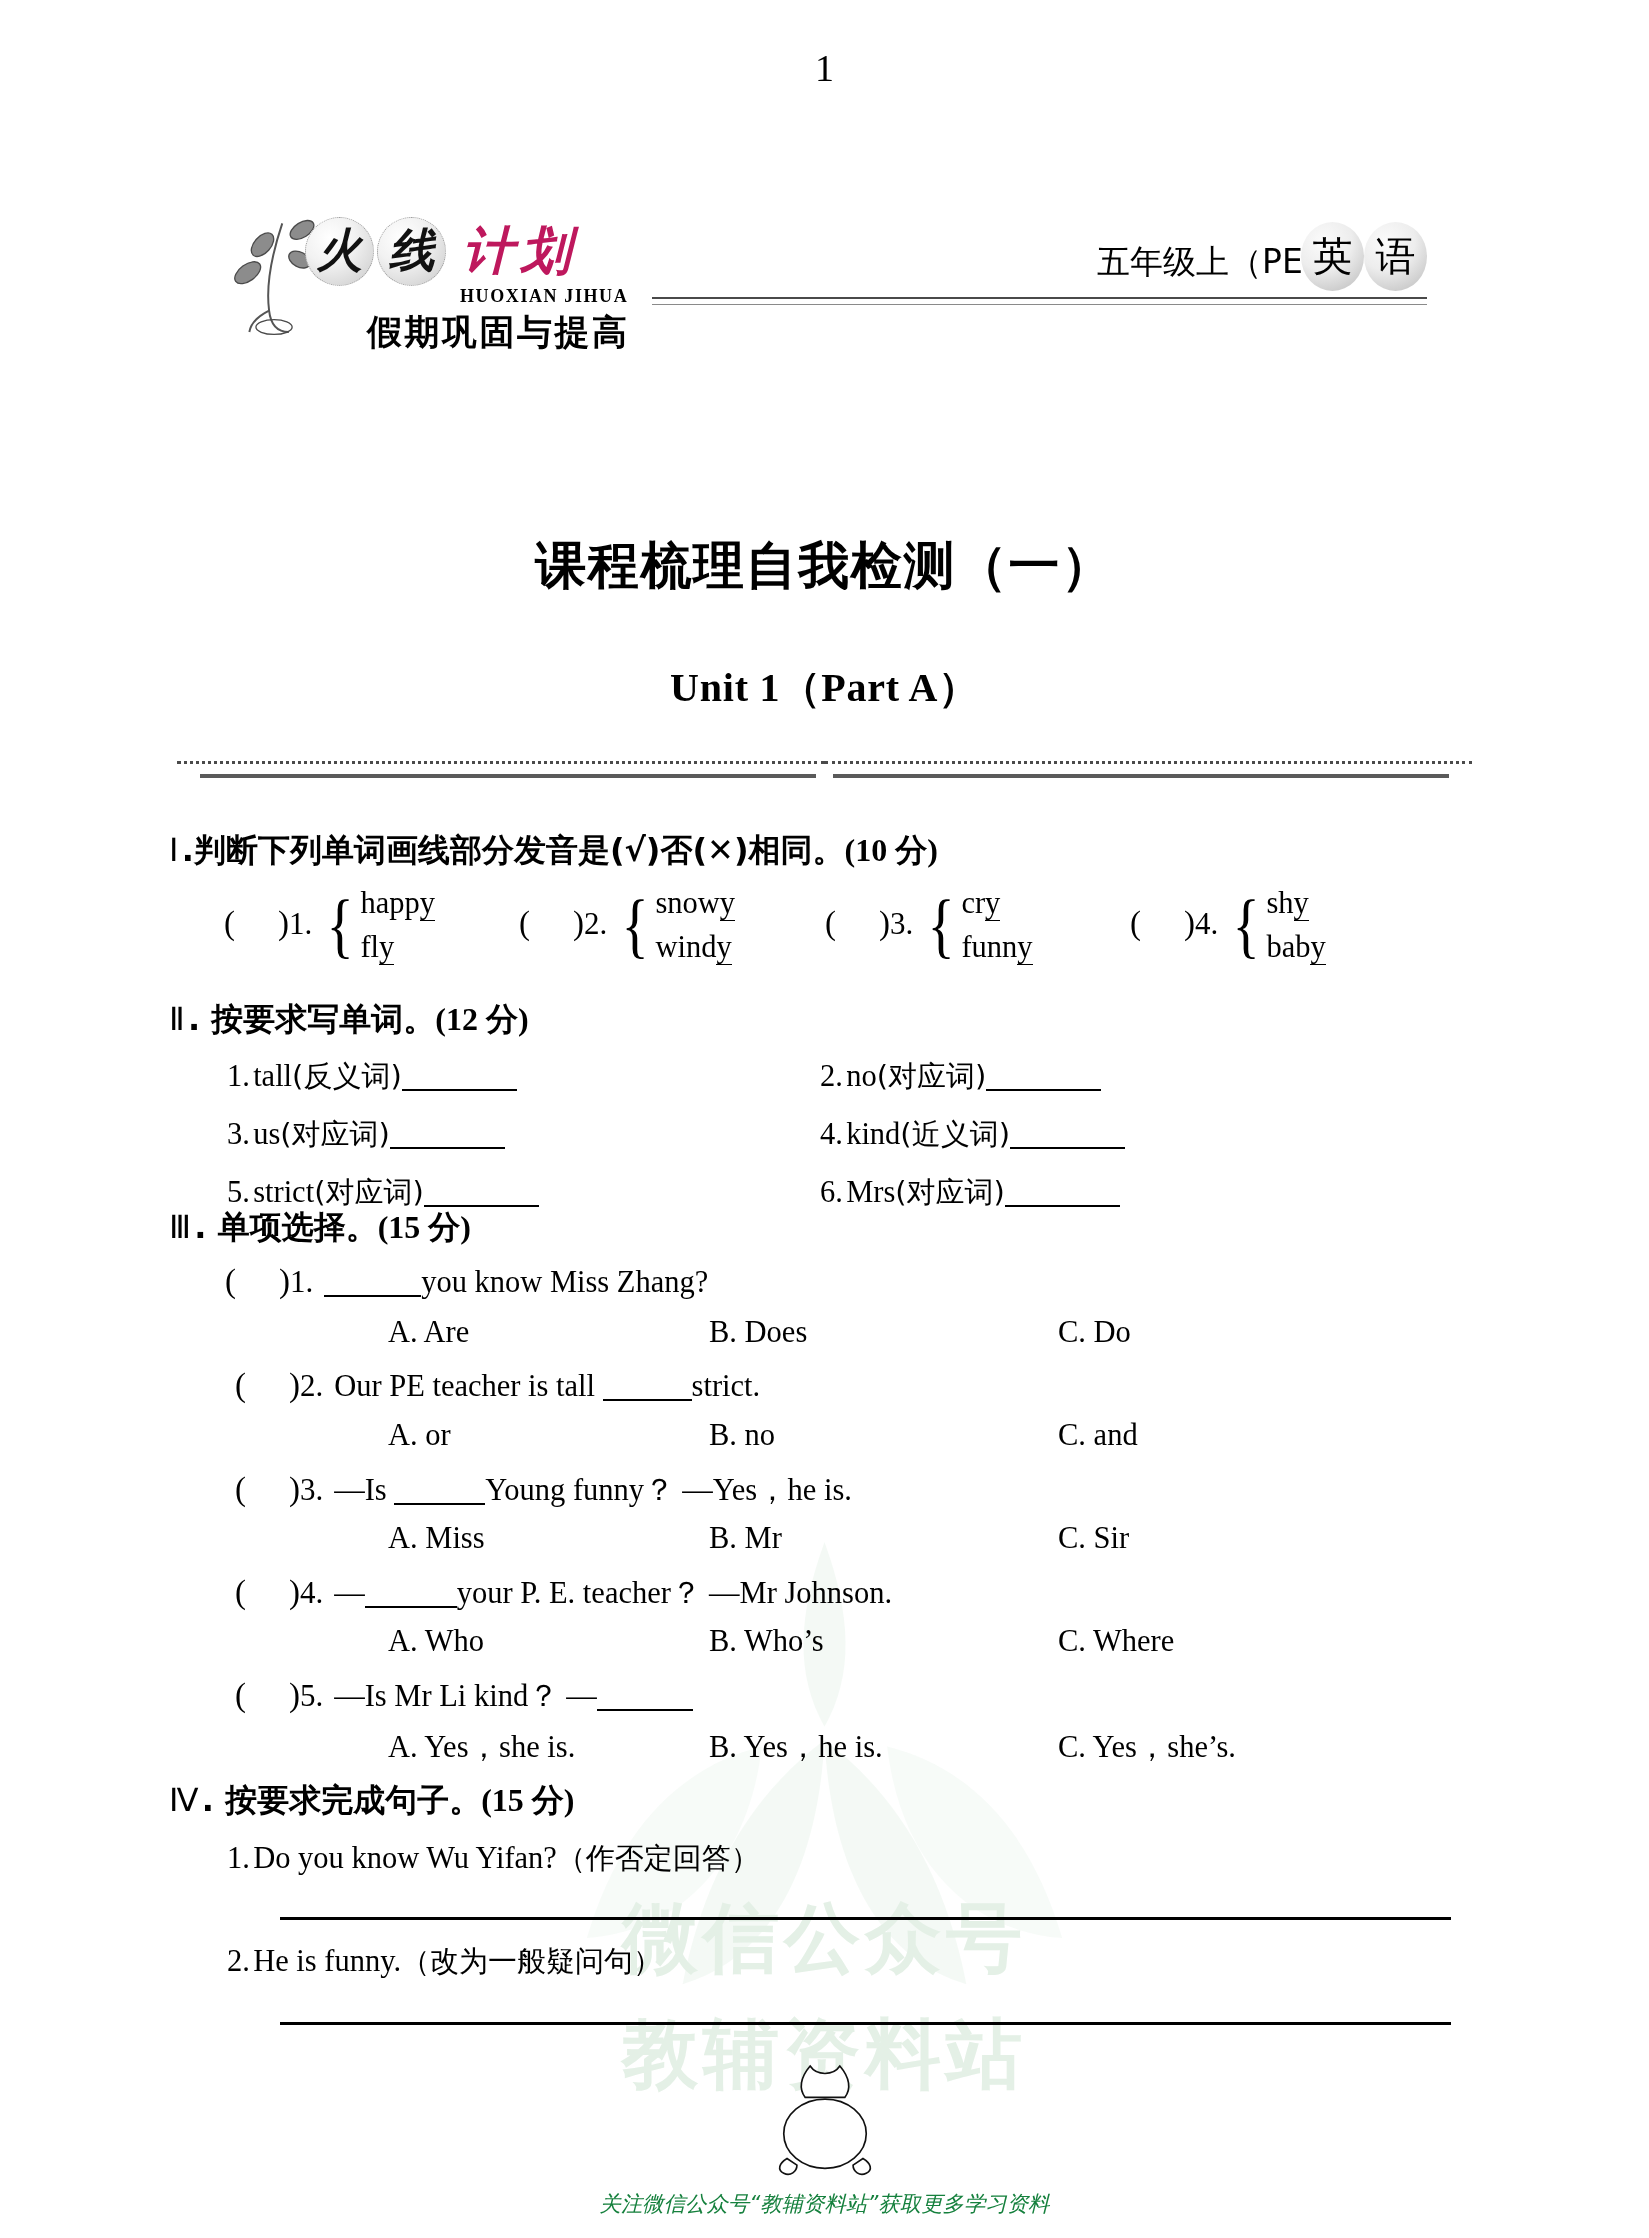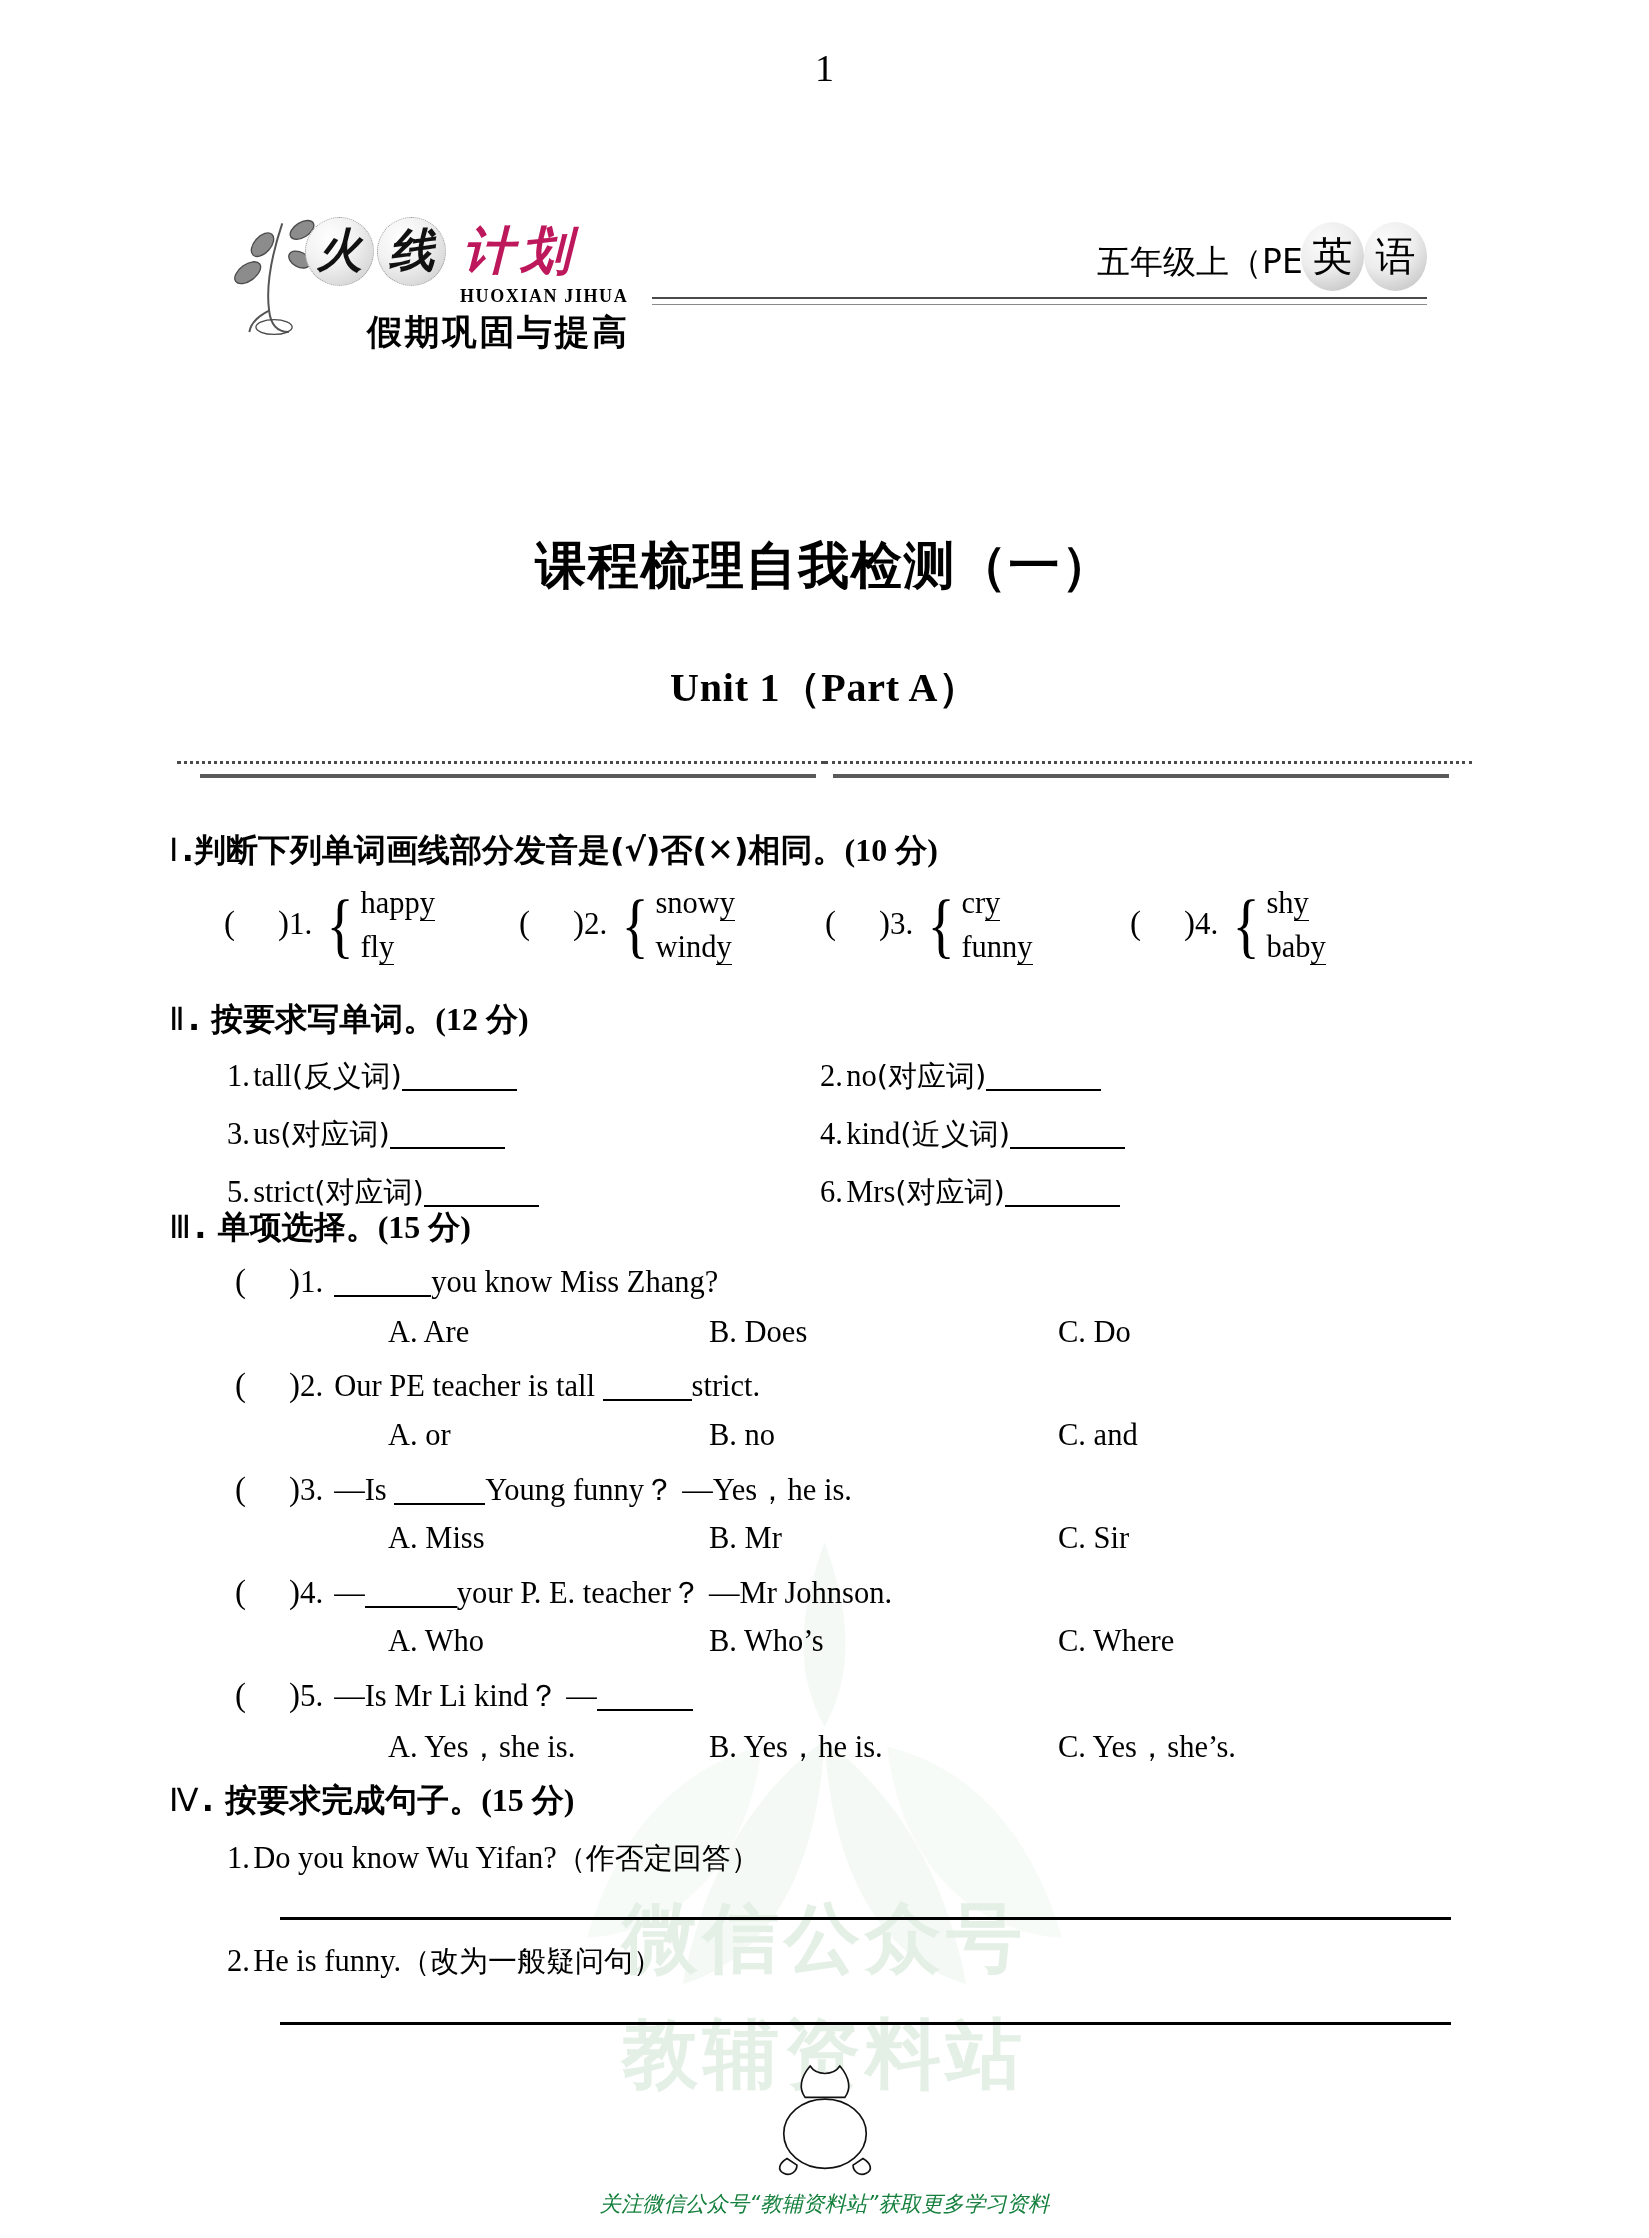--- a/index.html
+++ b/index.html
@@ -481,21 +481,21 @@
     </div>
     <div class="row" style="left:820px; top:1173px">
       <span class="en">6.</span>
       <span class="en">Mrs</span><span class="cn">(对应词)</span><span class="blank" style="width:115px"></span>
     </div>
 
     <div class="sec-head" style="top:1206px">
       <span class="roman-ser">Ⅲ</span><span>. 单项选择。</span><span class="pts">(15 分)</span>
     </div>
 
-    <div class="row" style="left:235px; top:1263px">
+    <div class="row" style="left:225px; top:1263px">
       <span class="paren">(<span class="sp"></span>)</span><span class="qnum">1.</span>
       <span class="en">&nbsp;<span class="blank" style="width:97px"></span><span>you know Miss Zhang?</span></span>
     </div>
     <div class="opt-row" style="top:1315px">
       <span class="opt" style="left:388px">A.  Are</span>
       <span class="opt" style="left:709px">B.  Does</span>
       <span class="opt" style="left:1058px">C.  Do</span>
     </div>
 
     <div class="row" style="left:235px; top:1367px">

